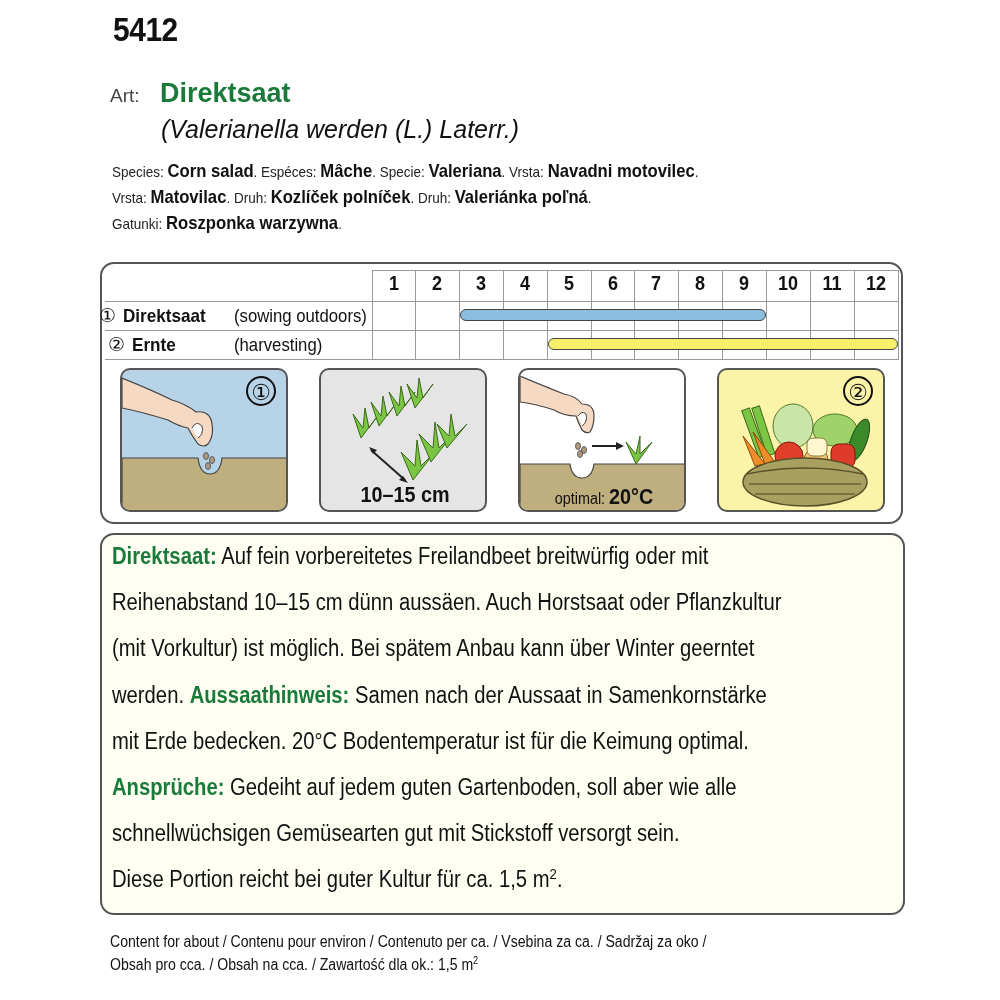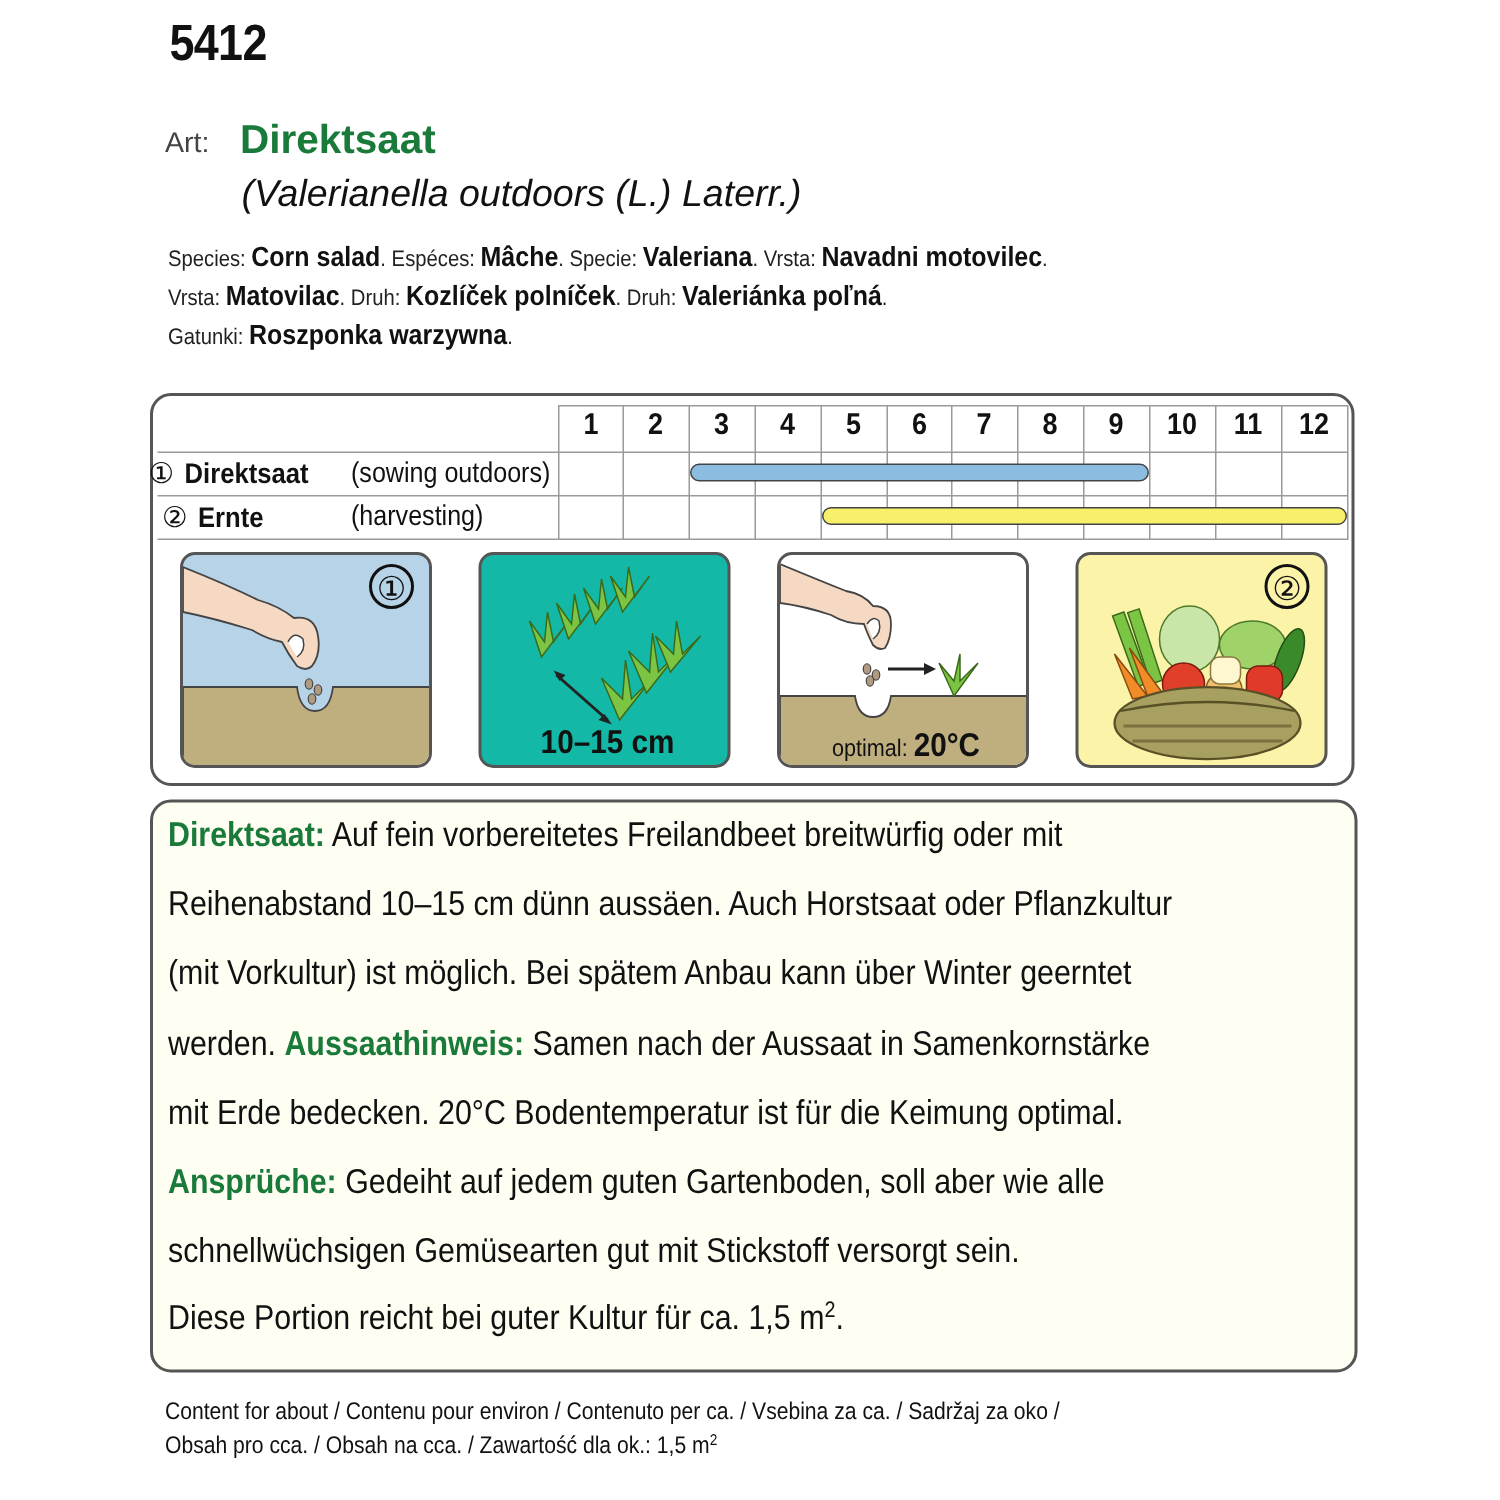--- a/index.html
+++ b/index.html
@@ -43,21 +43,21 @@
 
   .footer-line { position: absolute; left: 110px; font-size: 16px; white-space: nowrap; transform: scaleX(0.88); transform-origin: left top; color: #111; }
   sup { font-size: 0.65em; vertical-align: 0.55em; }
 </style>
 </head>
 <body>
 
 <div id="article-number" class="abs">5412</div>
 <div id="art-label" class="abs">Art:</div>
 <div id="art-name" class="abs">Direktsaat</div>
-<div id="latin" class="abs">(Valerianella outdoors (L.) Laterr.)</div>
+<div id="latin" class="abs">(Valerianella werden (L.) Laterr.)</div>
 
 <div class="abs species-line" style="top:160px;">
   <span class="lbl">Species: </span><span class="val">Corn salad</span><span class="lbl">. Espéces: </span><span class="val">Mâche</span><span class="lbl">. Specie: </span><span class="val">Valeriana</span><span class="lbl">. Vrsta: </span><span class="val">Navadni motovilec</span><span class="lbl">.</span>
 </div>
 <div class="abs species-line" style="top:186px;">
   <span class="lbl">Vrsta: </span><span class="val">Matovilac</span><span class="lbl">. Druh: </span><span class="val">Kozlíček polníček</span><span class="lbl">. Druh: </span><span class="val">Valeriánka poľná</span><span class="lbl">.</span>
 </div>
 <div class="abs species-line" style="top:212px;">
   <span class="lbl">Gatunki: </span><span class="val">Roszponka warzywna</span><span class="lbl">.</span>
 </div>
@@ -119,21 +119,21 @@
     <path d="M0 88 H76 Q78 104 88 104 Q98 104 100 88 H168 V144 H0 Z" fill="#bfae7e" stroke="#444" stroke-width="1.2"></path>
     <path d="M0 8 Q30 20 50 30 Q64 34 74 42 Q88 40 90 54 Q92 66 86 74 Q82 78 76 74 Q70 66 66 58 Q56 56 46 50 Q20 42 0 38 Z" fill="#f6d9c2" stroke="#444" stroke-width="1.2"></path>
     <path d="M70 58 Q74 50 80 56 Q82 64 76 68" fill="#fff" stroke="#444" stroke-width="1"></path>
     <ellipse cx="84" cy="86" rx="2.5" ry="3.5" fill="#b09a80" stroke="#444" stroke-width="0.8"></ellipse>
     <ellipse cx="90" cy="90" rx="2.5" ry="3.5" fill="#b09a80" stroke="#444" stroke-width="0.8"></ellipse>
     <ellipse cx="86" cy="96" rx="2.5" ry="3.5" fill="#b09a80" stroke="#444" stroke-width="0.8"></ellipse>
   </svg>
   <div class="circled">①</div>
 </div>
 
-<div class="panel" style="left:319px; background:#14b8a6;">
+<div class="panel" style="left:319px; background:#e5e5e5;">
   <svg width="168" height="144" viewBox="0 0 168 144">
     <g fill="#7cc544" stroke="#3b6b1a" stroke-width="1">
       <path d="M40 68 L32 44 L42 58 L44 38 L48 58 L58 44 Z"></path>
       <path d="M58 56 L50 32 L60 46 L62 26 L66 46 L76 32 Z"></path>
       <path d="M76 46 L68 22 L78 36 L80 16 L84 36 L94 22 Z"></path>
       <path d="M94 38 L86 14 L96 28 L98 8 L102 28 L112 14 Z"></path>
       <path d="M92 110 L80 82 L94 96 L96 70 L100 96 L114 82 Z"></path>
       <path d="M110 92 L98 64 L112 78 L114 52 L118 78 L132 64 Z"></path>
       <path d="M126 78 L116 54 L128 66 L130 44 L134 66 L146 54 Z"></path>
     </g>

